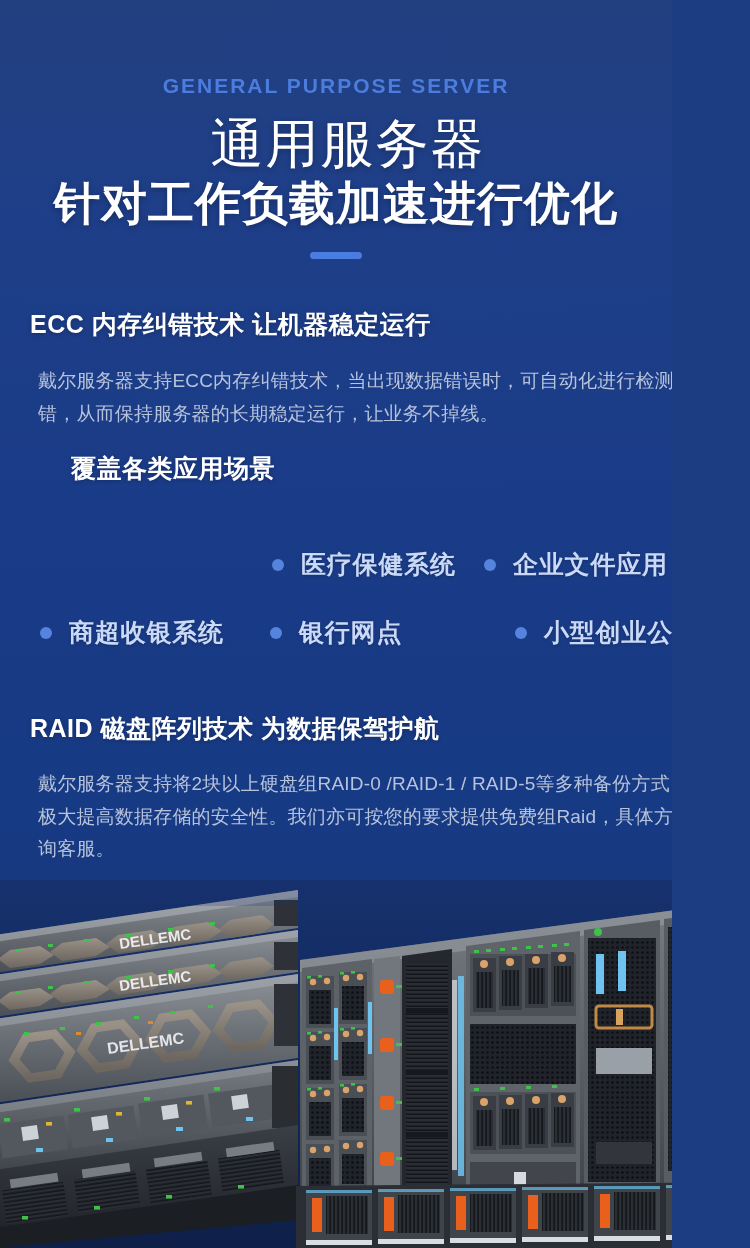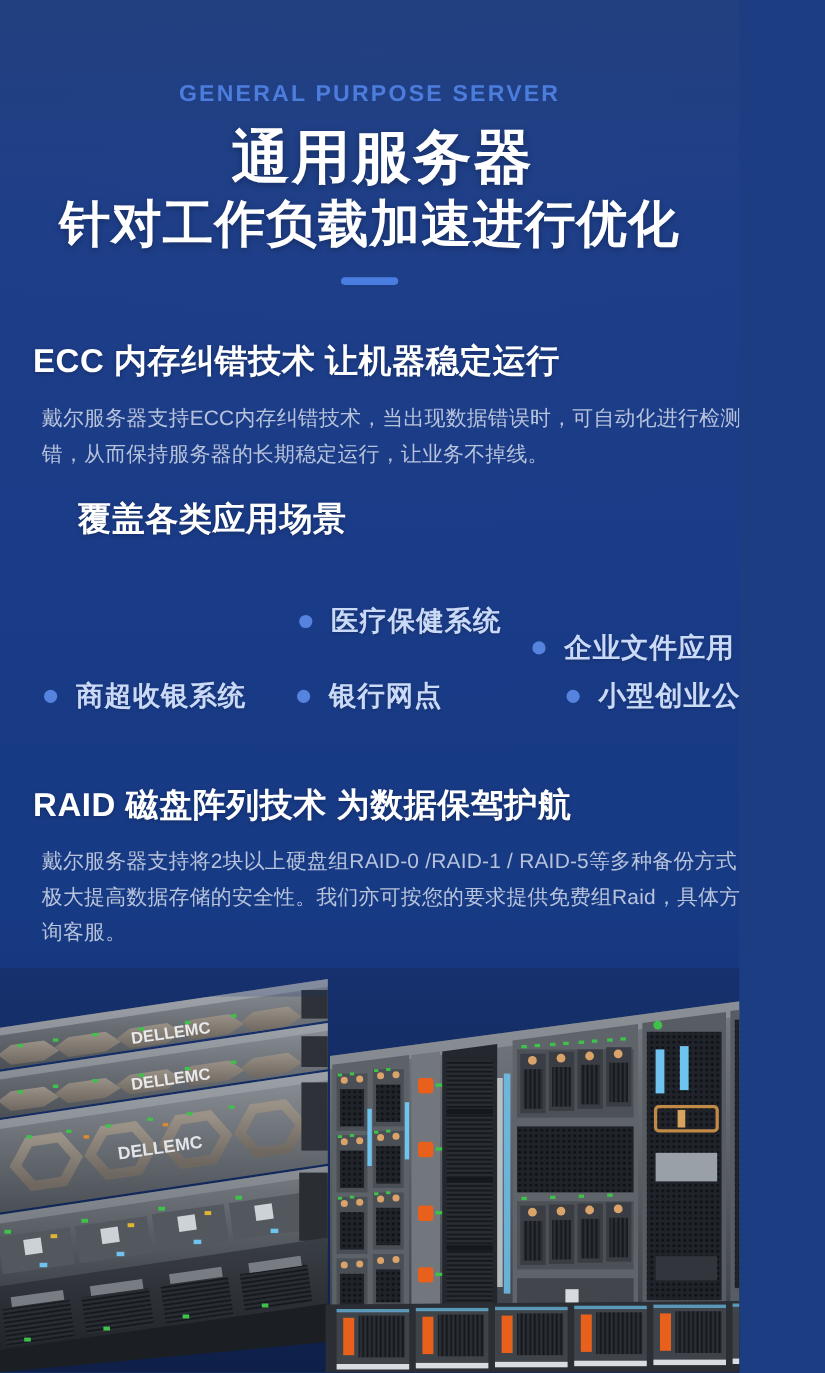--- a/index.html
+++ b/index.html
@@ -16,39 +16,39 @@
       linear-gradient(180deg,#22407f 0%, #1e3e88 16%, #1a3b87 42%, #173a84 66%, #16316e 86%, #11244f 100%);
   }
   
   .eyebrow{
     position:absolute;left:0;right:0;top:74px;text-align:center;
     font-size:21px;font-weight:bold;letter-spacing:2.0px;
     color:#4c7ddd;white-space:nowrap;
   }
   .h1{
     position:absolute;left:0;right:0;top:116px;text-align:center;
-    font-size:53px;font-weight:bold;color:#ffffff;letter-spacing:2px;
+    font-size:53px;font-weight:normal;color:#ffffff;letter-spacing:2px;
     line-height:1.06;white-space:nowrap;
     text-shadow:0 2px 6px rgba(0,0,0,.28);
     padding-left:24px;
   }
   .h2{
     position:absolute;left:0;right:0;top:178px;text-align:center;
     font-size:46px;font-weight:bold;color:#ffffff;letter-spacing:1px;
     line-height:1.1;white-space:nowrap;
     text-shadow:0 2px 6px rgba(0,0,0,.28);
   }
   .divider{
     position:absolute;left:50%;transform:translateX(-50%);top:252px;
     width:52px;height:7px;border-radius:4px;background:#4a7de0;
   }
   
   .sec-title{
     position:absolute;left:30px;
-    font-size:30px;font-weight:bold;color:#ffffff;letter-spacing:.5px;
+    font-size:25px;font-weight:bold;color:#ffffff;letter-spacing:.5px;
     white-space:nowrap;text-shadow:0 1px 4px rgba(0,0,0,.25);
   }
   .para{
     position:absolute;left:38px;width:690px;
     font-size:19px;color:#b7c3db;line-height:1.72;letter-spacing:.2px;
   }
   
   .bullet-row{position:absolute;left:0;width:750px;height:34px;}
   .bi{position:absolute;display:flex;align-items:center;white-space:nowrap;}
   .dot{
@@ -78,21 +78,21 @@
   <div class="sec-title" style="top:308px;">ECC 内存纠错技术 让机器稳定运行</div>
   <div class="para" style="top:365px;">戴尔服务器支持ECC内存纠错技术，当出现数据错误时，可自动化进行检测和纠错，从而保持服务器的长期稳定运行，让业务不掉线。</div>
 
   <div class="sec-title" style="top:452px;margin-left:41px;">覆盖各类应用场景</div>
 
   <div class="bullet-row" style="top:548px;">
     <div class="bi" style="left:272px;">
       <span class="dot"></span>
       <span class="bl">医疗保健系统</span>
     </div>
-    <div class="bi" style="left:484px;margin-top:24px;">
+    <div class="bi" style="left:484px;">
       <span class="dot"></span>
       <span class="bl">企业文件应用</span>
     </div>
   </div>
 
   <div class="bullet-row" style="top:616px;">
     <div class="bi" style="left:40px;">
       <span class="dot"></span>
       <span class="bl">商超收银系统</span>
     </div>

